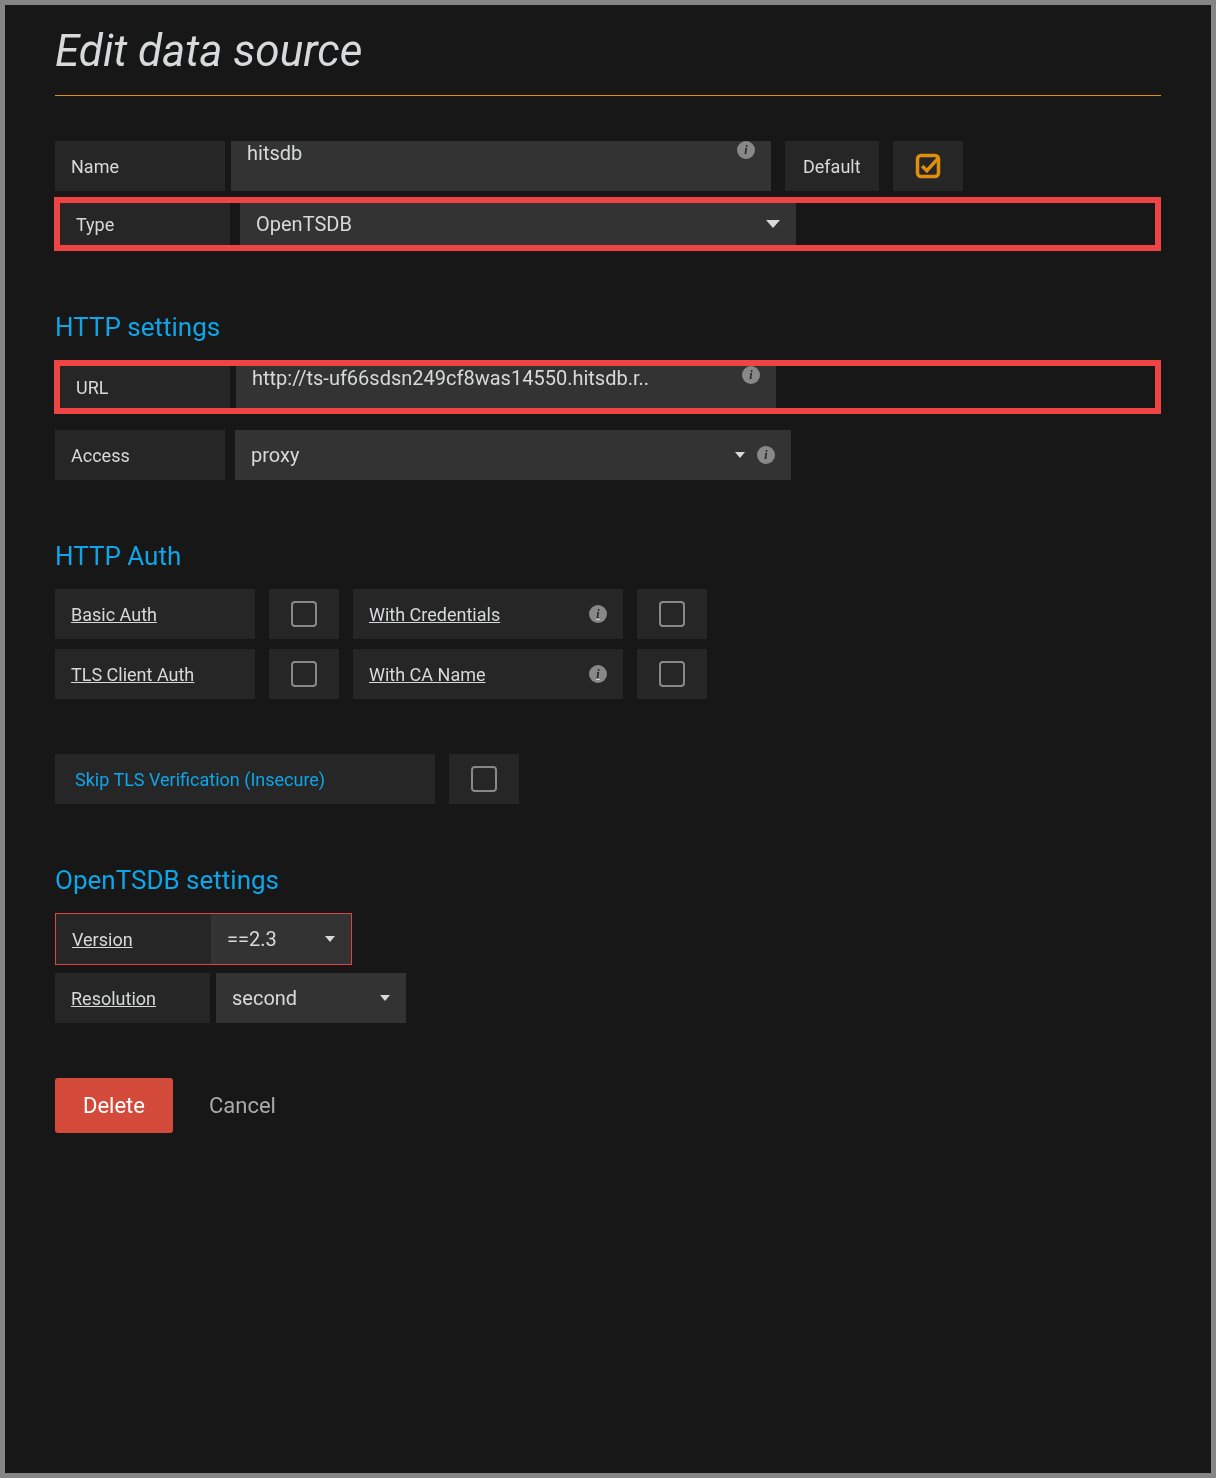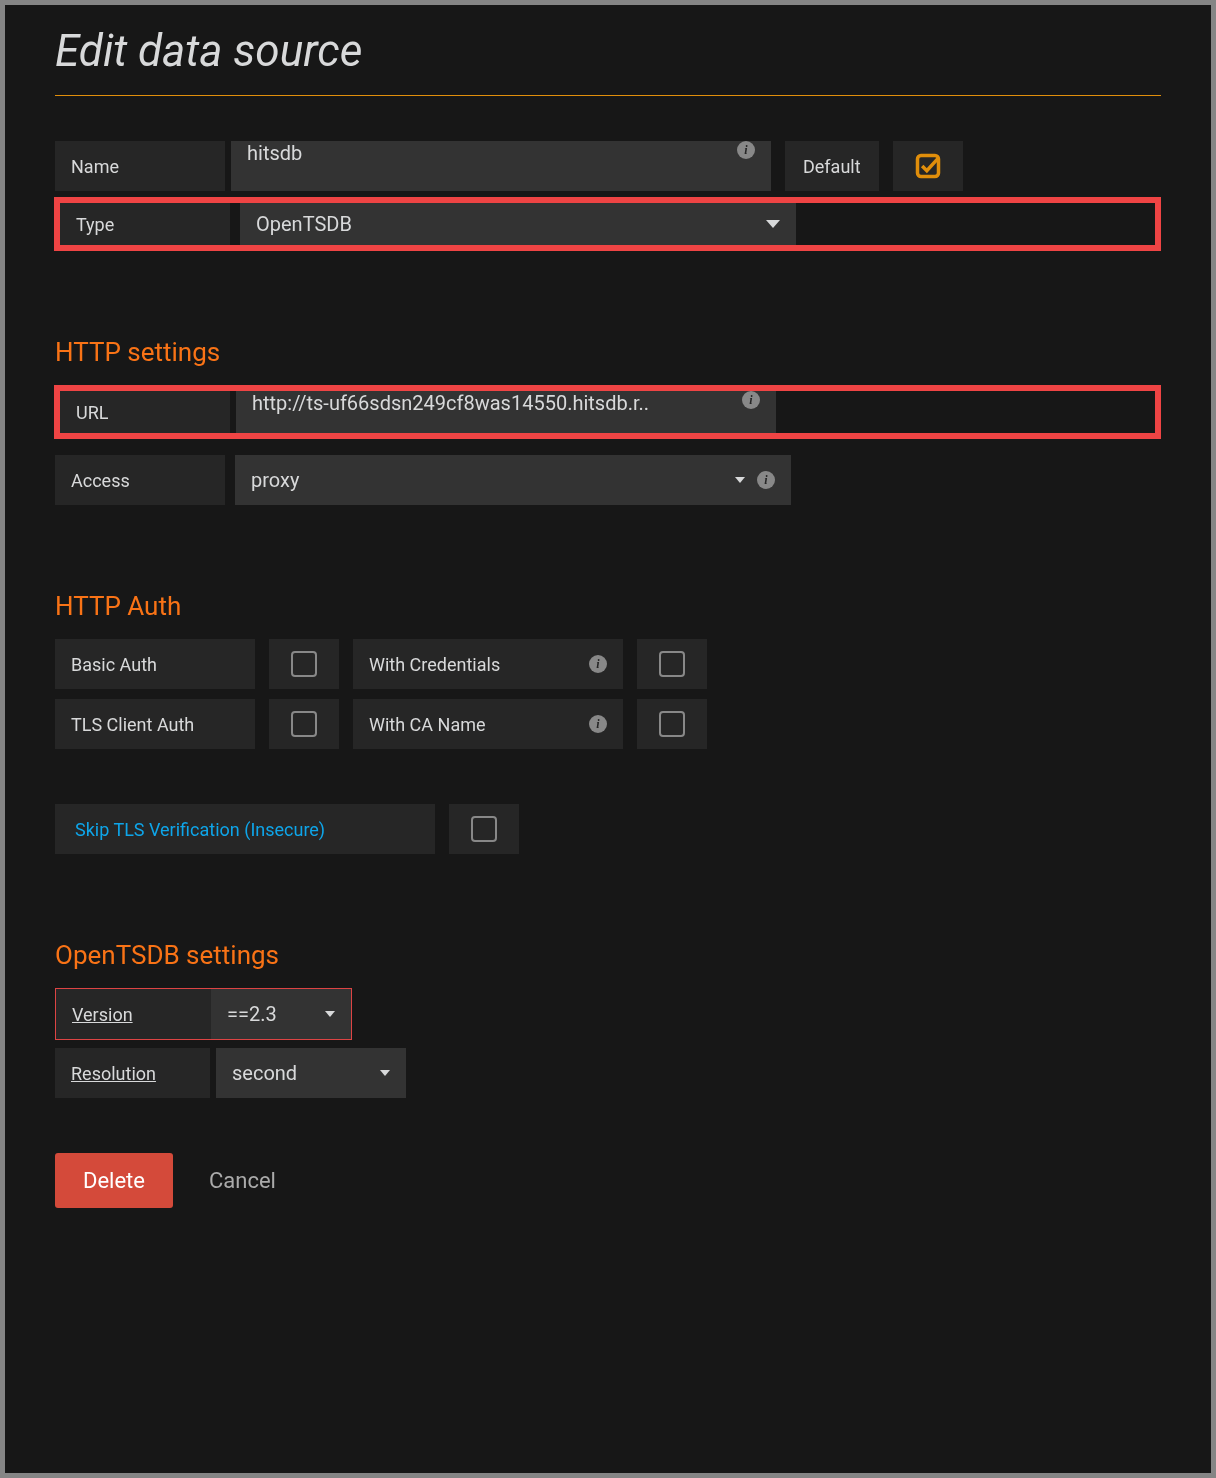--- a/index.html
+++ b/index.html
@@ -141,22 +141,22 @@
   }
   .highlight-red {
     border: 6px solid #ef4444;
     margin-left: -1px;
   }
   .highlight-red .label-cell,
   .highlight-red .dropdown-cell,
   .highlight-red .input-cell { height: 100%; }
   .section-header {
     font-size: 26px;
-    color: #f97316;
-    margin-top: 86px;
+    color: #0ea5e9;
+    margin-top: 61px;
     margin-bottom: 18px;
     font-weight: 400;
   }
   .auth-grid {
     display: flex;
     flex-direction: column;
     gap: 10px;
   }
   .auth-row {
     display: flex;
@@ -165,20 +165,21 @@
   }
   .auth-label {
     background: #262626;
     color: #d8d9da;
     font-size: 18px;
     padding: 6px 16px;
     display: flex;
     align-items: center;
     width: 200px;
     justify-content: space-between;
+    text-decoration: underline;
   }
   .auth-label.wide { width: 270px; }
   .auth-check {
     background: #262626;
     display:flex; align-items:center; justify-content:center;
     width: 70px;
   }
   .skip-row { margin-top: 55px; display:flex; gap:14px; height:50px; }
   .skip-label {
     background: #262626; color:#0ea5e9; font-size:18px; padding:6px 20px;

